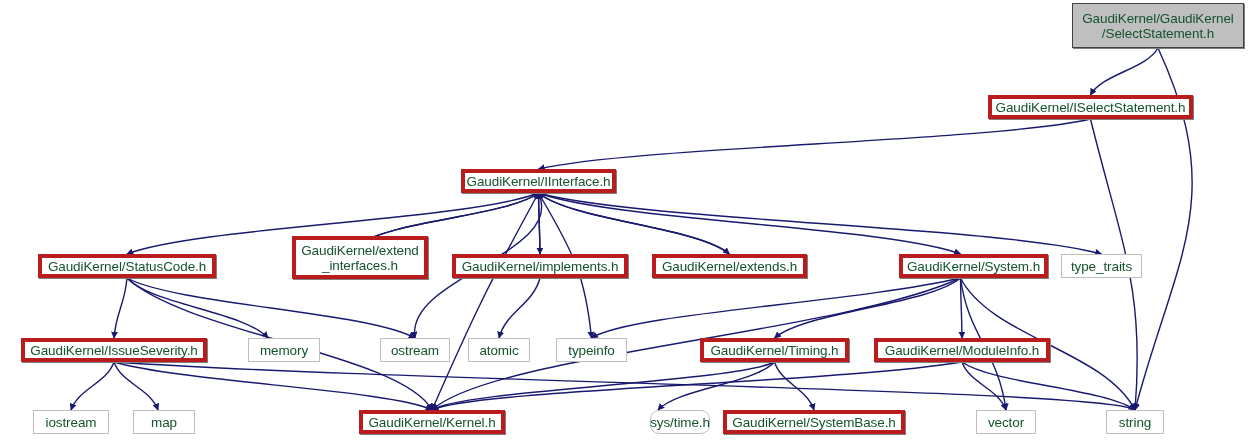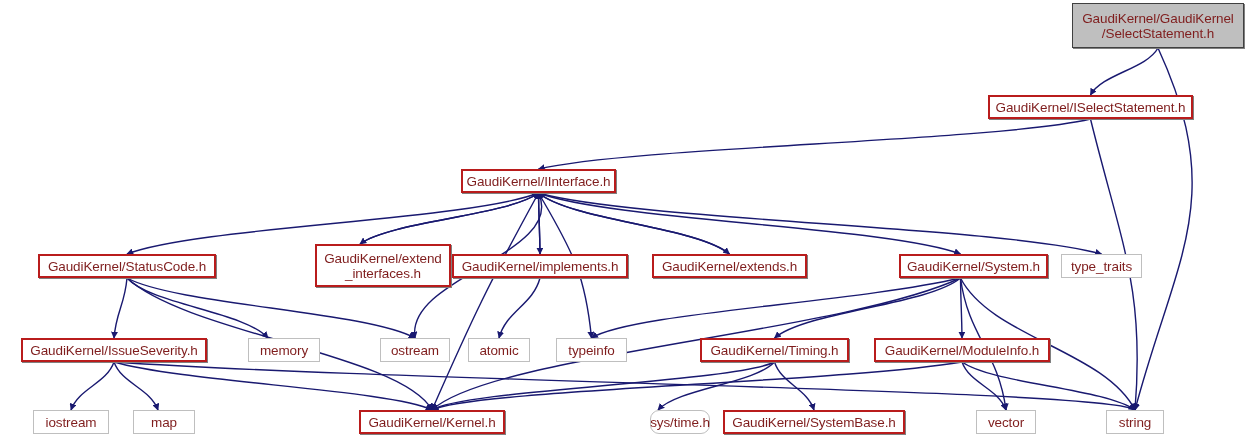--- a/index.html
+++ b/index.html
@@ -27,28 +27,28 @@
   }
   .node {
     position: absolute;
     box-sizing: border-box;
     display: flex;
     align-items: center;
     justify-content: center;
     text-align: center;
     font-size: 13.5px;
     line-height: 15px;
-    color: #7f1d1d;
+    color: #14532d;
     background: #ffffff;
     border: 1px solid #bfbfbf;
     white-space: pre-line;
     letter-spacing: -0.1px;
   }
   .node.local {
-    border: 2px solid #b91c1c;
+    border: 4px solid #b91c1c;
     box-shadow: 1px 1px 0 0 #808080;
   }
   .node.root {
     border: 1px solid #404040;
     background: #bfbfbf;
     box-shadow: 1px 1px 0 0 #808080;
   }
   .node-label {
     display: block;
     padding: 0 5px;
@@ -103,21 +103,21 @@
         <path d="M 962,362 C 969.7,383.6 998.3,388.4 1006,410" marker-end="url(#arrow)"></path>
         <path d="M 962,362 C 992.275,383.6 1104.725,388.4 1135,410" marker-end="url(#arrow)"></path>
       </g>
   </svg>
   <div id="node-layer">
       <div class="node root" style="left: 1072px; top: 3px; width: 172px; height: 45px;"><span class="node-label">GaudiKernel/GaudiKernel
 /SelectStatement.h</span></div>
       <div class="node local" style="left: 988px; top: 95px; width: 205px; height: 24px;"><span class="node-label">GaudiKernel/ISelectStatement.h</span></div>
       <div class="node local" style="left: 461px; top: 169px; width: 155px; height: 24px;"><span class="node-label">GaudiKernel/IInterface.h</span></div>
       <div class="node local" style="left: 38px; top: 254px; width: 178px; height: 24px;"><span class="node-label">GaudiKernel/StatusCode.h</span></div>
-      <div class="node local" style="left: 292px; top: 244px; width: 136px; height: 43px; margin-left: 23px;"><span class="node-label">GaudiKernel/extend
+      <div class="node local" style="left: 292px; top: 236px; width: 136px; height: 43px;"><span class="node-label">GaudiKernel/extend
 _interfaces.h</span></div>
       <div class="node local" style="left: 452px; top: 254px; width: 176px; height: 24px;"><span class="node-label">GaudiKernel/implements.h</span></div>
       <div class="node local" style="left: 652px; top: 254px; width: 155px; height: 24px;"><span class="node-label">GaudiKernel/extends.h</span></div>
       <div class="node local" style="left: 886px; top: 254px; width: 149px; height: 24px; margin-left: 13px;"><span class="node-label">GaudiKernel/System.h</span></div>
       <div class="node system" style="left: 1061px; top: 254px; width: 81px; height: 24px;"><span class="node-label">type_traits</span></div>
       <div class="node local" style="left: 21px; top: 338px; width: 186px; height: 24px;"><span class="node-label">GaudiKernel/IssueSeverity.h</span></div>
       <div class="node system" style="left: 232px; top: 338px; width: 72px; height: 24px; margin-left: 16px;"><span class="node-label">memory</span></div>
       <div class="node system" style="left: 380px; top: 338px; width: 70px; height: 24px;"><span class="node-label">ostream</span></div>
       <div class="node system" style="left: 468px; top: 338px; width: 62px; height: 24px;"><span class="node-label">atomic</span></div>
       <div class="node system" style="left: 556px; top: 338px; width: 71px; height: 24px;"><span class="node-label">typeinfo</span></div>

